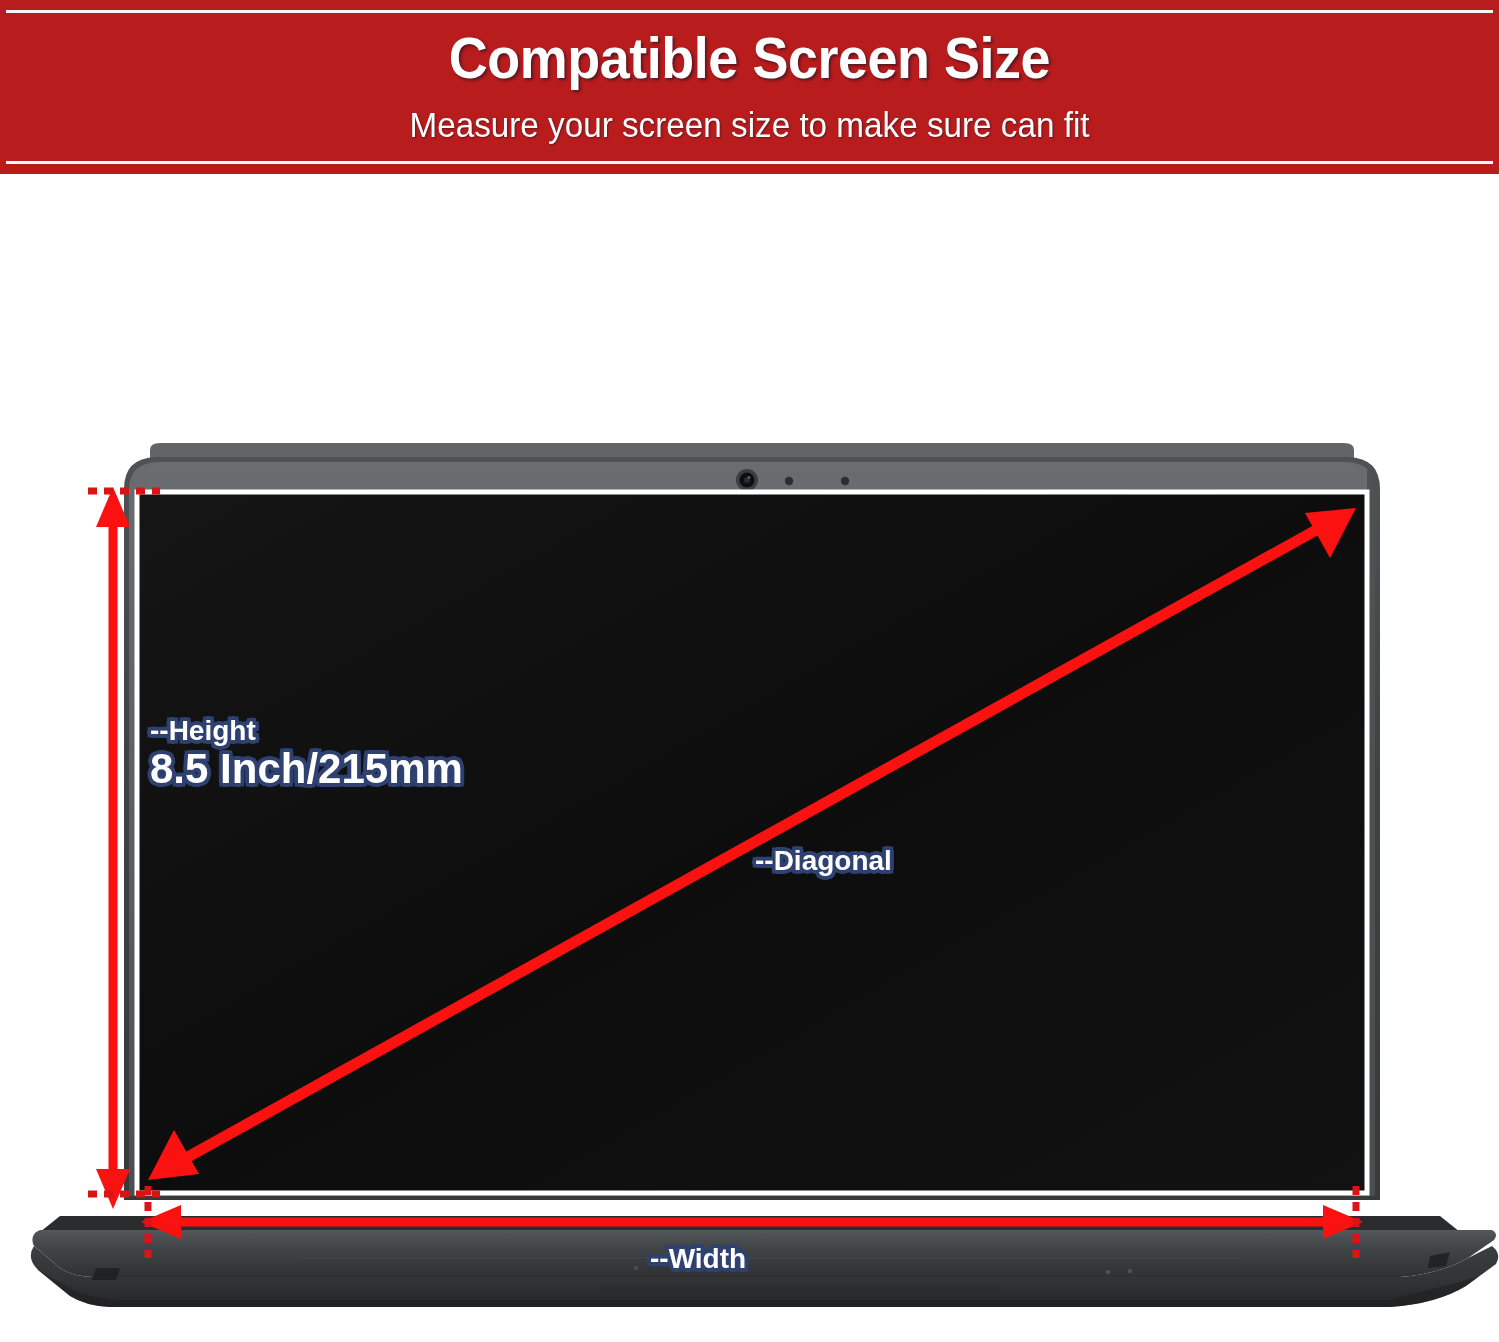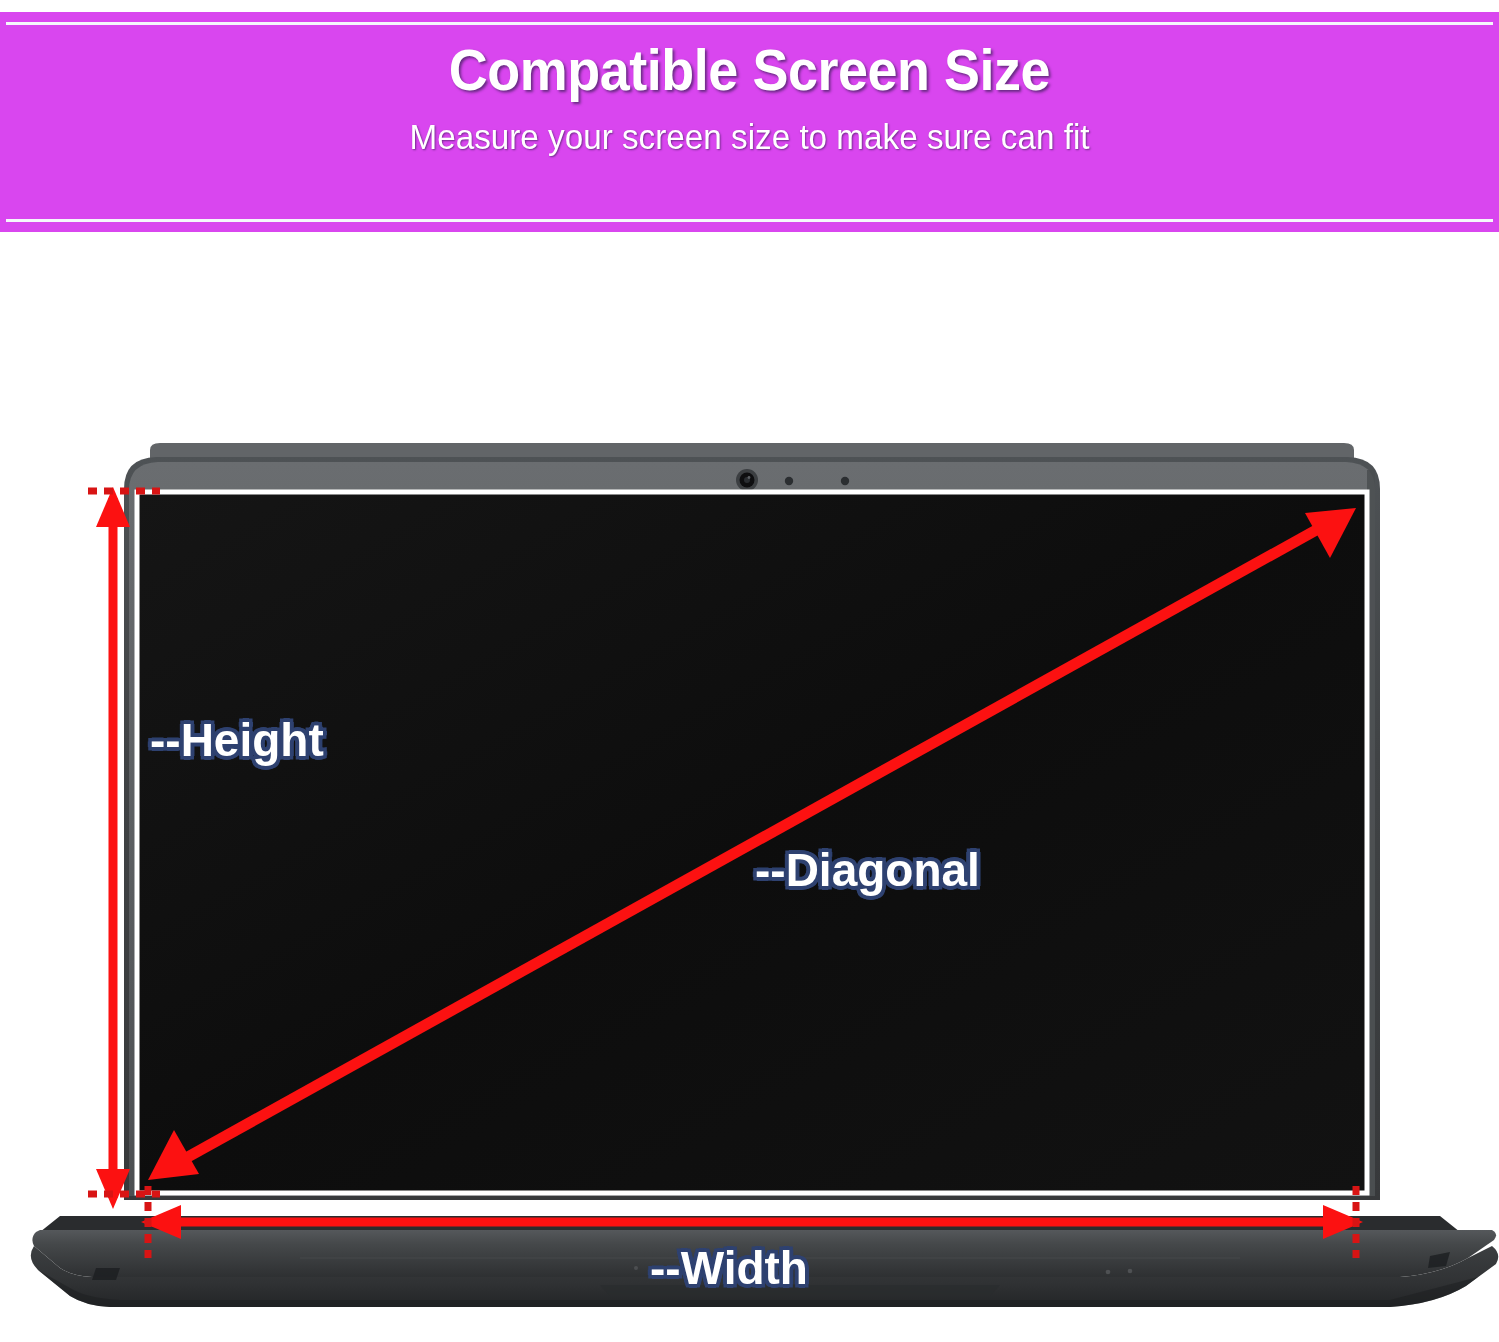--- a/index.html
+++ b/index.html
@@ -16,24 +16,24 @@
     width: 1499px;
     height: 1342px;
     background: #ffffff;
     overflow: hidden;
   }
 
   
   .banner {
     position: absolute;
     left: 0;
-    top: 12px;
+    top: 0;
     width: 1499px;
-    height: 220px;
-    background: #d946ef;
+    height: 174px;
+    background: #b91c1c;
     box-sizing: border-box;
   }
   .banner-inner-line-top {
     position: absolute;
     left: 6px;
     right: 6px;
     top: 10px;
     height: 3px;
     background: #f4f7fb;
   }
@@ -92,21 +92,21 @@
     line-height: 1.08;
     white-space: nowrap;
     -webkit-text-stroke: 7px #2e4170;
     paint-order: stroke fill;
     text-shadow:
       -3px -3px 0 #2e4170,  3px -3px 0 #2e4170,
       -3px  3px 0 #2e4170,  3px  3px 0 #2e4170,
       -4px  0   0 #2e4170,  4px  0   0 #2e4170,
        0   -4px 0 #2e4170,  0    4px 0 #2e4170;
   }
-  .mlabel .ln1 { display:block; font-size: 46px; }
+  .mlabel .ln1 { display:block; font-size: 28px; }
   .mlabel .ln2 { display:block; font-size: 42px; }
 
   #label-height   { left: 150px;  top: 716px;  }
   #label-diagonal { left: 755px;  top: 846px;  }
   #label-width    { left: 650px;  top: 1244px; }
 </style>
 </head>
 <body>
 
 <div id="stage">
@@ -237,20 +237,21 @@
         <polygon points="1363,1222 1323,1205 1323,1239" fill="#fc1111"></polygon>
       </g>
 
       <line x1="148" y1="1186" x2="148" y2="1258" stroke="#d81414" stroke-width="7" stroke-dasharray="9 7"></line>
       <line x1="1356" y1="1186" x2="1356" y2="1258" stroke="#d81414" stroke-width="7" stroke-dasharray="9 7"></line>
     </svg>
   </div>
 
   <div class="mlabel" id="label-height">
     <span class="ln1">--Height</span>
+    <span class="ln2">8.5 Inch/215mm</span>
   </div>
 
   <div class="mlabel" id="label-diagonal">
     <span class="ln1">--Diagonal</span>
   </div>
 
   <div class="mlabel" id="label-width">
     <span class="ln1">--Width</span>
   </div>
 

